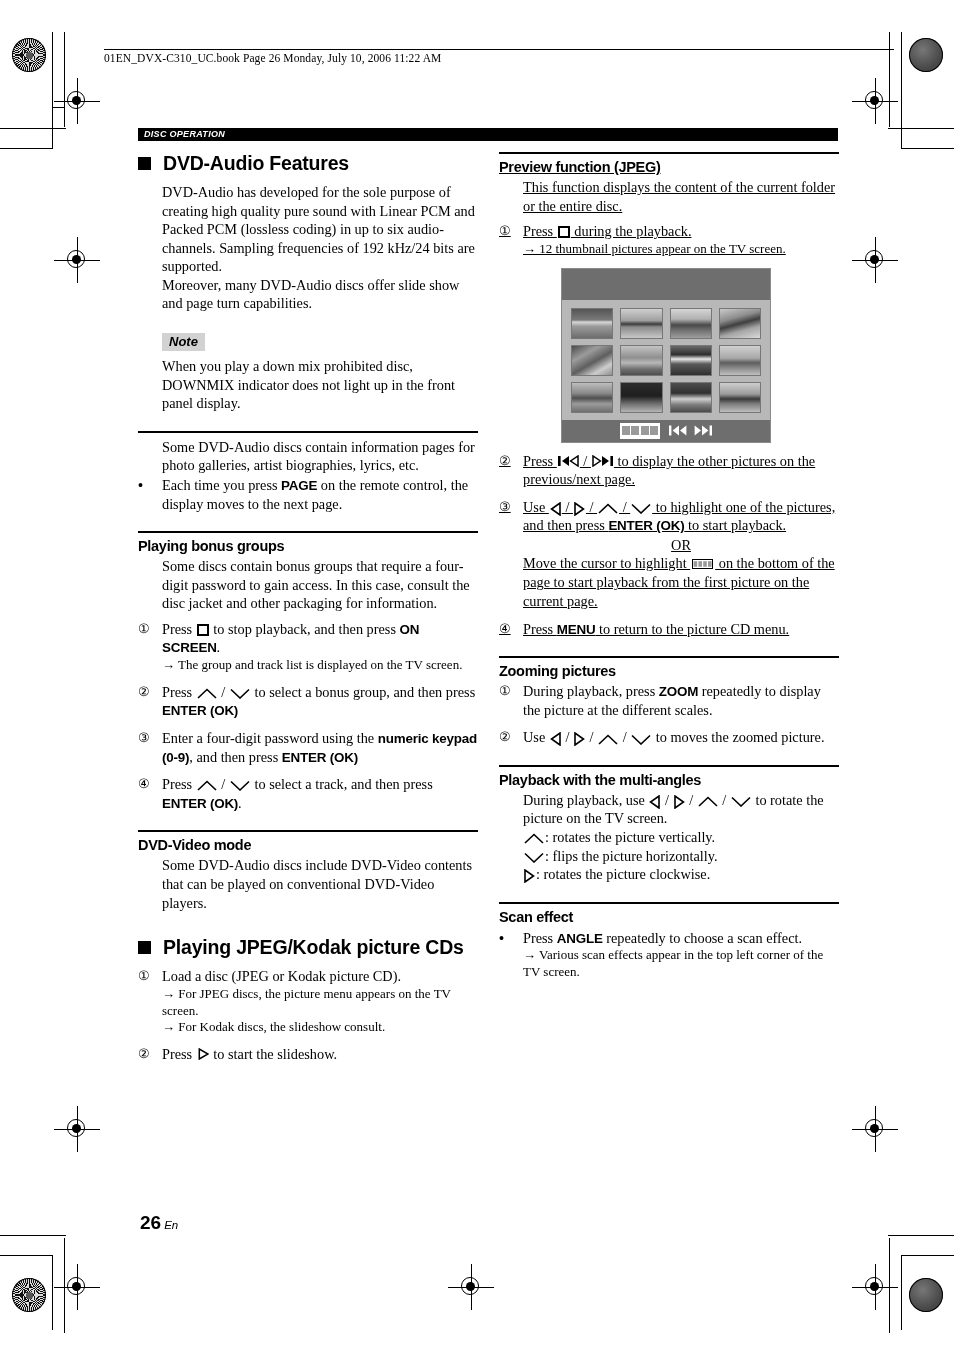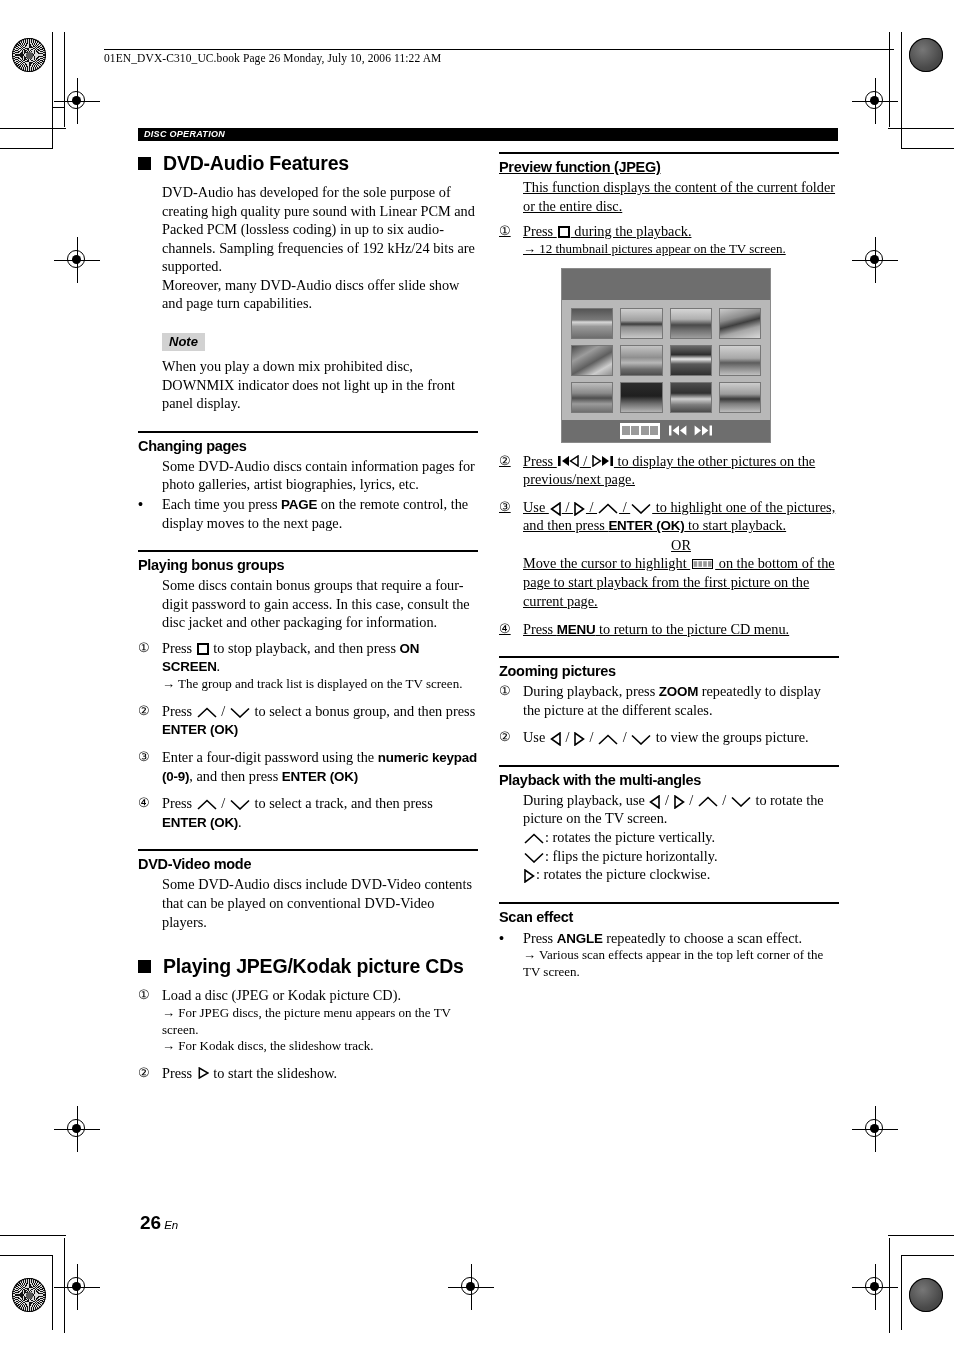--- a/index.html
+++ b/index.html
@@ -407,21 +407,20 @@
 
     <p class="body tight">DVD-Audio has developed for the sole purpose of creating high quality pure sound with Linear PCM and Packed PCM (lossless coding) in up to six audio-channels. Sampling frequencies of 192 kHz/24 bits are supported.</p>
     <p class="body">Moreover, many DVD-Audio discs offer slide show and page turn capabilities.</p>
 
     <div class="note-wrap">
       <span class="note-tag">Note</span>
       <p class="note-body">When you play a down mix prohibited disc, DOWNMIX indicator does not light up in the front panel display.</p>
     </div>
 
     <div class="sec">
-      <div class="sec-head">Changing pages</div>
       <p class="body tight">Some DVD-Audio discs contain information pages for photo galleries, artist biographies, lyrics, etc.</p>
       <div class="bullet-row">
         <div class="marker">•</div>
         <div class="content"><span>Each time you press </span><span class="b">PAGE</span><span> on the remote control, the display moves to the next page.</span></div>
       </div>
     </div>
 
     <div class="sec">
       <div class="sec-head">Playing bonus groups</div>
       <p class="body tight">Some discs contain bonus groups that require a four-digit password to gain access. In this case, consult the disc jacket and other packaging for information.</p>
@@ -472,21 +471,21 @@
     <div class="major-head" style="margin-top:24px;text-align:center;">
       <div class="sq"></div>
       <div class="txt">Playing JPEG/Kodak picture CDs</div>
     </div>
 
     <div class="step first">
       <div class="marker">①</div>
       <div class="content">
         <span>Load a disc (JPEG or Kodak picture CD).</span>
         <div class="sub">→ For JPEG discs, the picture menu appears on the TV screen.</div>
-        <div class="sub">→ For Kodak discs, the slideshow track.</div>
+        <div class="sub">→ For Kodak discs, the slideshow consult.</div>
       </div>
     </div>
 
     <div class="step">
       <div class="marker">②</div>
       <div class="content">
         <span>Press </span><span class="ico ico-play"><svg width="11" height="12" viewBox="0 0 11 12">
               <path d="M1.3 1 L1.3 11 L10 6 Z" fill="none" stroke="#000" stroke-width="1.5"></path>
             </svg></span><span> to start the slideshow.</span>
       </div>
@@ -611,21 +610,21 @@
         <div class="marker">②</div>
         <div class="content">
           <span>Use </span><span class="tri"><svg width="11" height="14" viewBox="0 0 11 14">
                 <path d="M10 1 L10 13 L1.5 7 Z" fill="none" stroke="#000" stroke-width="1.6"></path>
               </svg></span> / <span class="tri"><svg width="11" height="14" viewBox="0 0 11 14">
                 <path d="M1 1 L1 13 L9.5 7 Z" fill="none" stroke="#000" stroke-width="1.6"></path>
               </svg></span> / <span class="tri"><svg width="20" height="11" viewBox="0 0 20 11">
                 <path d="M1 10 L10 1.5 L19 10" fill="none" stroke="#000" stroke-width="1.6"></path>
               </svg></span> / <span class="tri"><svg width="20" height="11" viewBox="0 0 20 11">
                 <path d="M1 1.5 L10 10 L19 1.5" fill="none" stroke="#000" stroke-width="1.6"></path>
-              </svg></span><span> to view the groups picture.</span>
+              </svg></span><span> to moves the zoomed picture.</span>
         </div>
       </div>
     </div>
 
     <div class="sec">
       <div class="sec-head">Playback with the multi-angles</div>
       <p class="body tight"><span>During playback, use </span><span class="tri"><svg width="11" height="14" viewBox="0 0 11 14">
               <path d="M10 1 L10 13 L1.5 7 Z" fill="none" stroke="#000" stroke-width="1.6"></path>
             </svg></span> / <span class="tri"><svg width="11" height="14" viewBox="0 0 11 14">
               <path d="M1 1 L1 13 L9.5 7 Z" fill="none" stroke="#000" stroke-width="1.6"></path>

